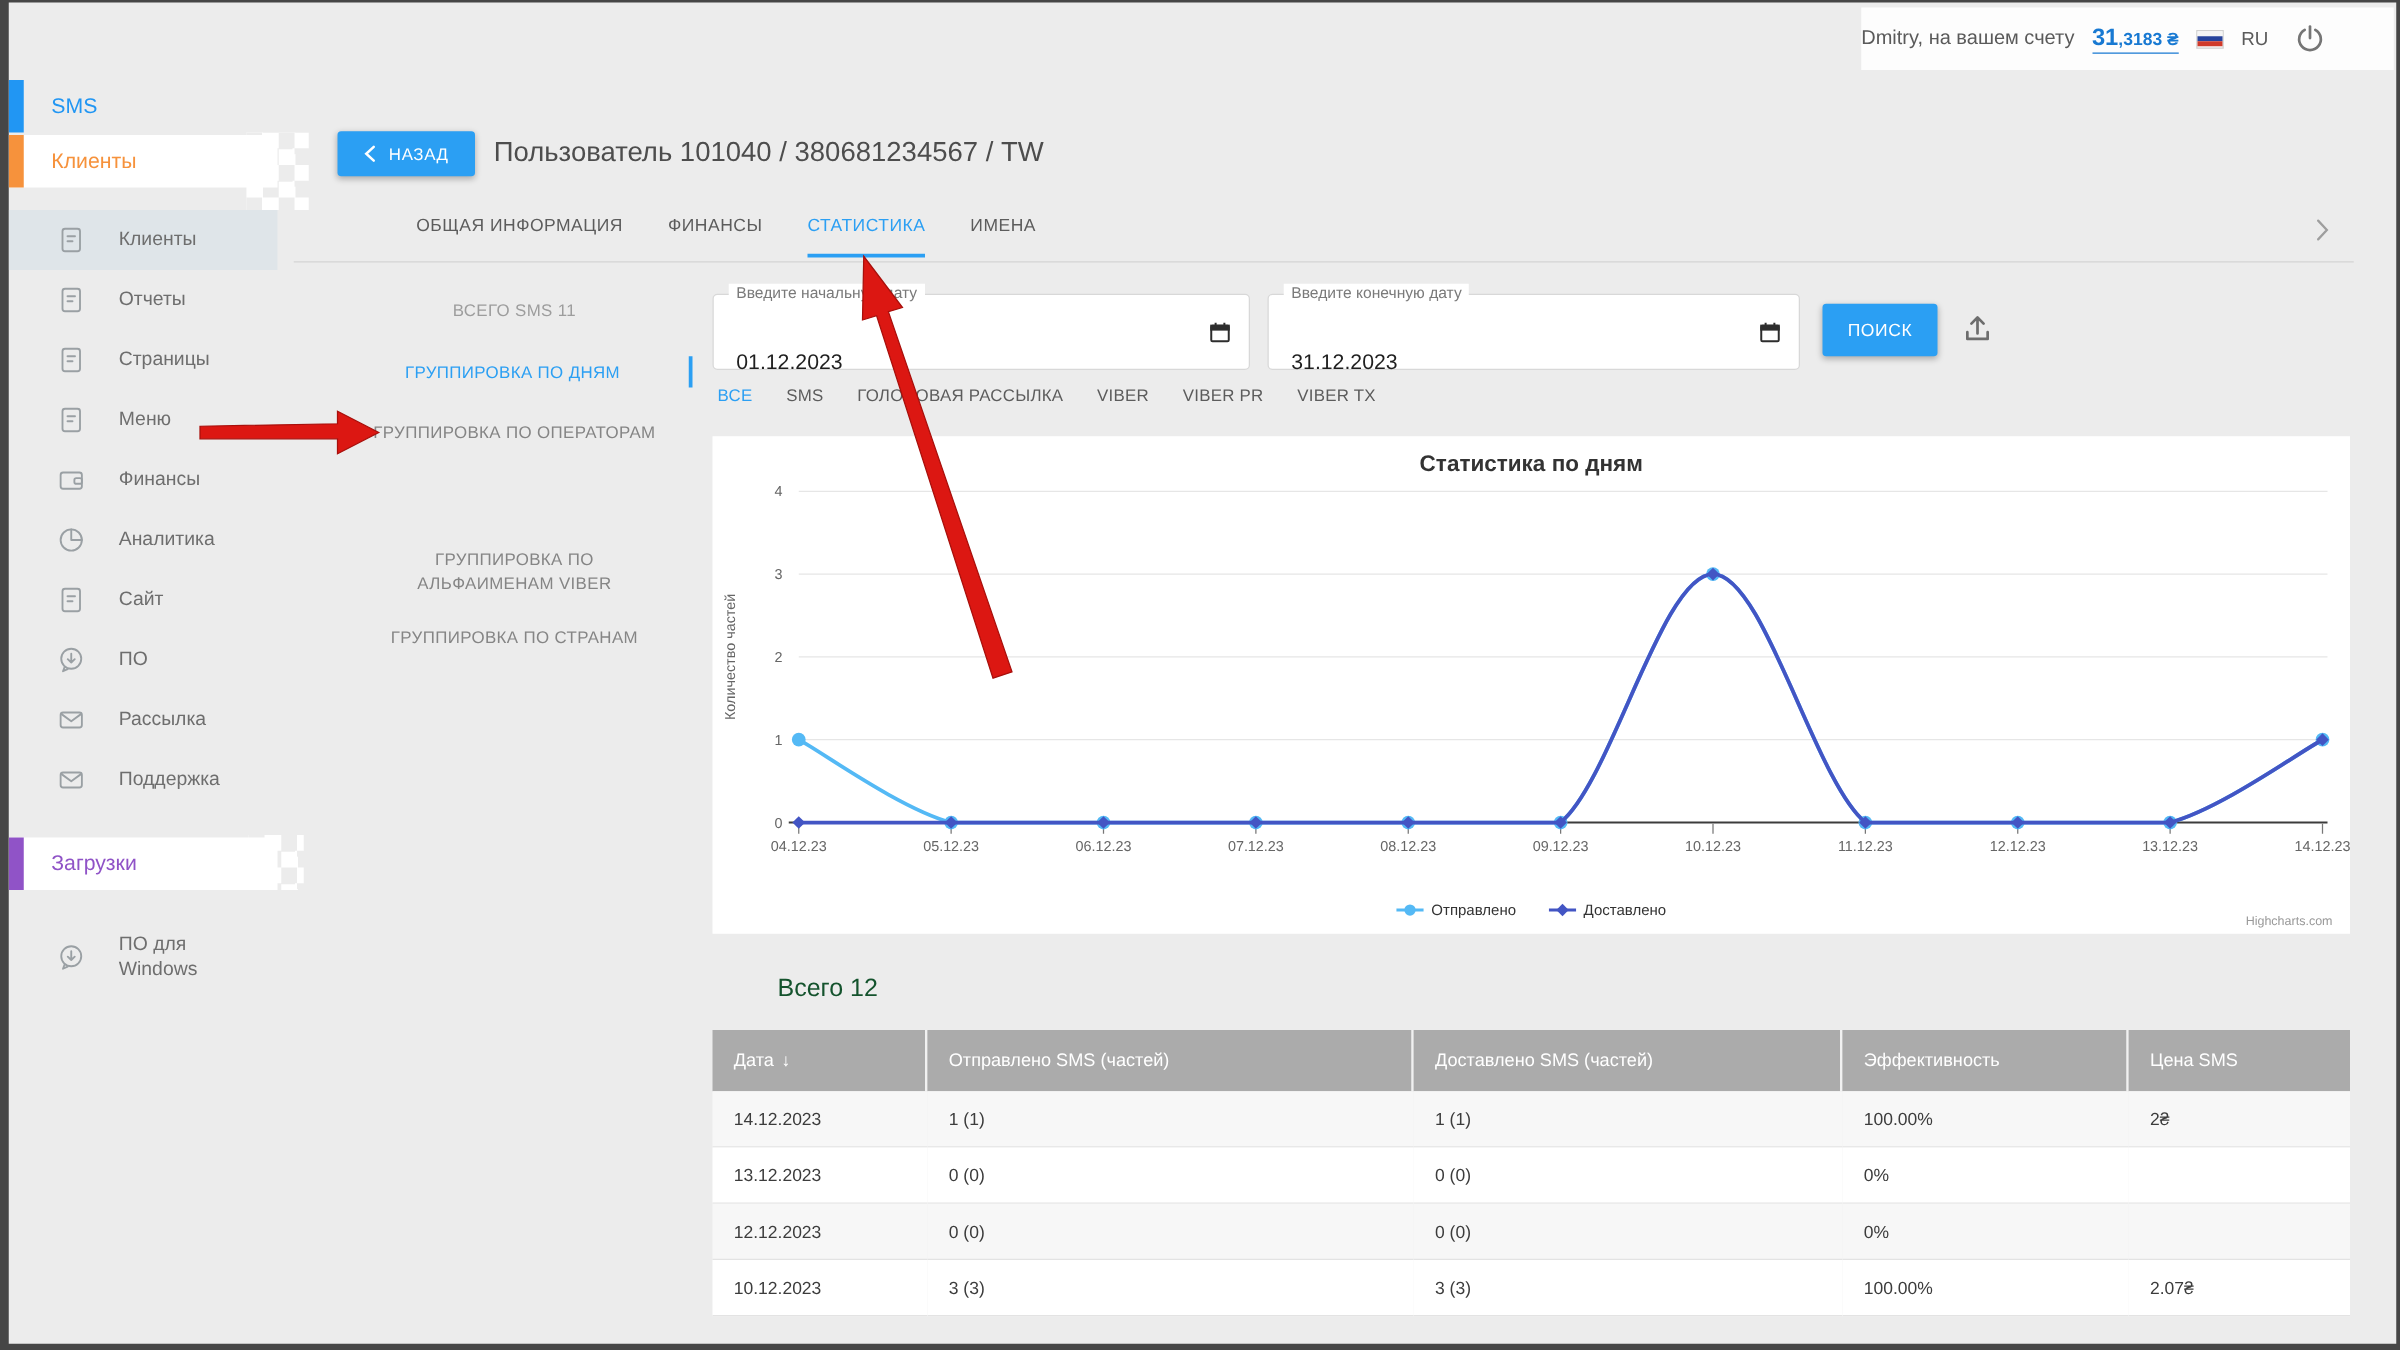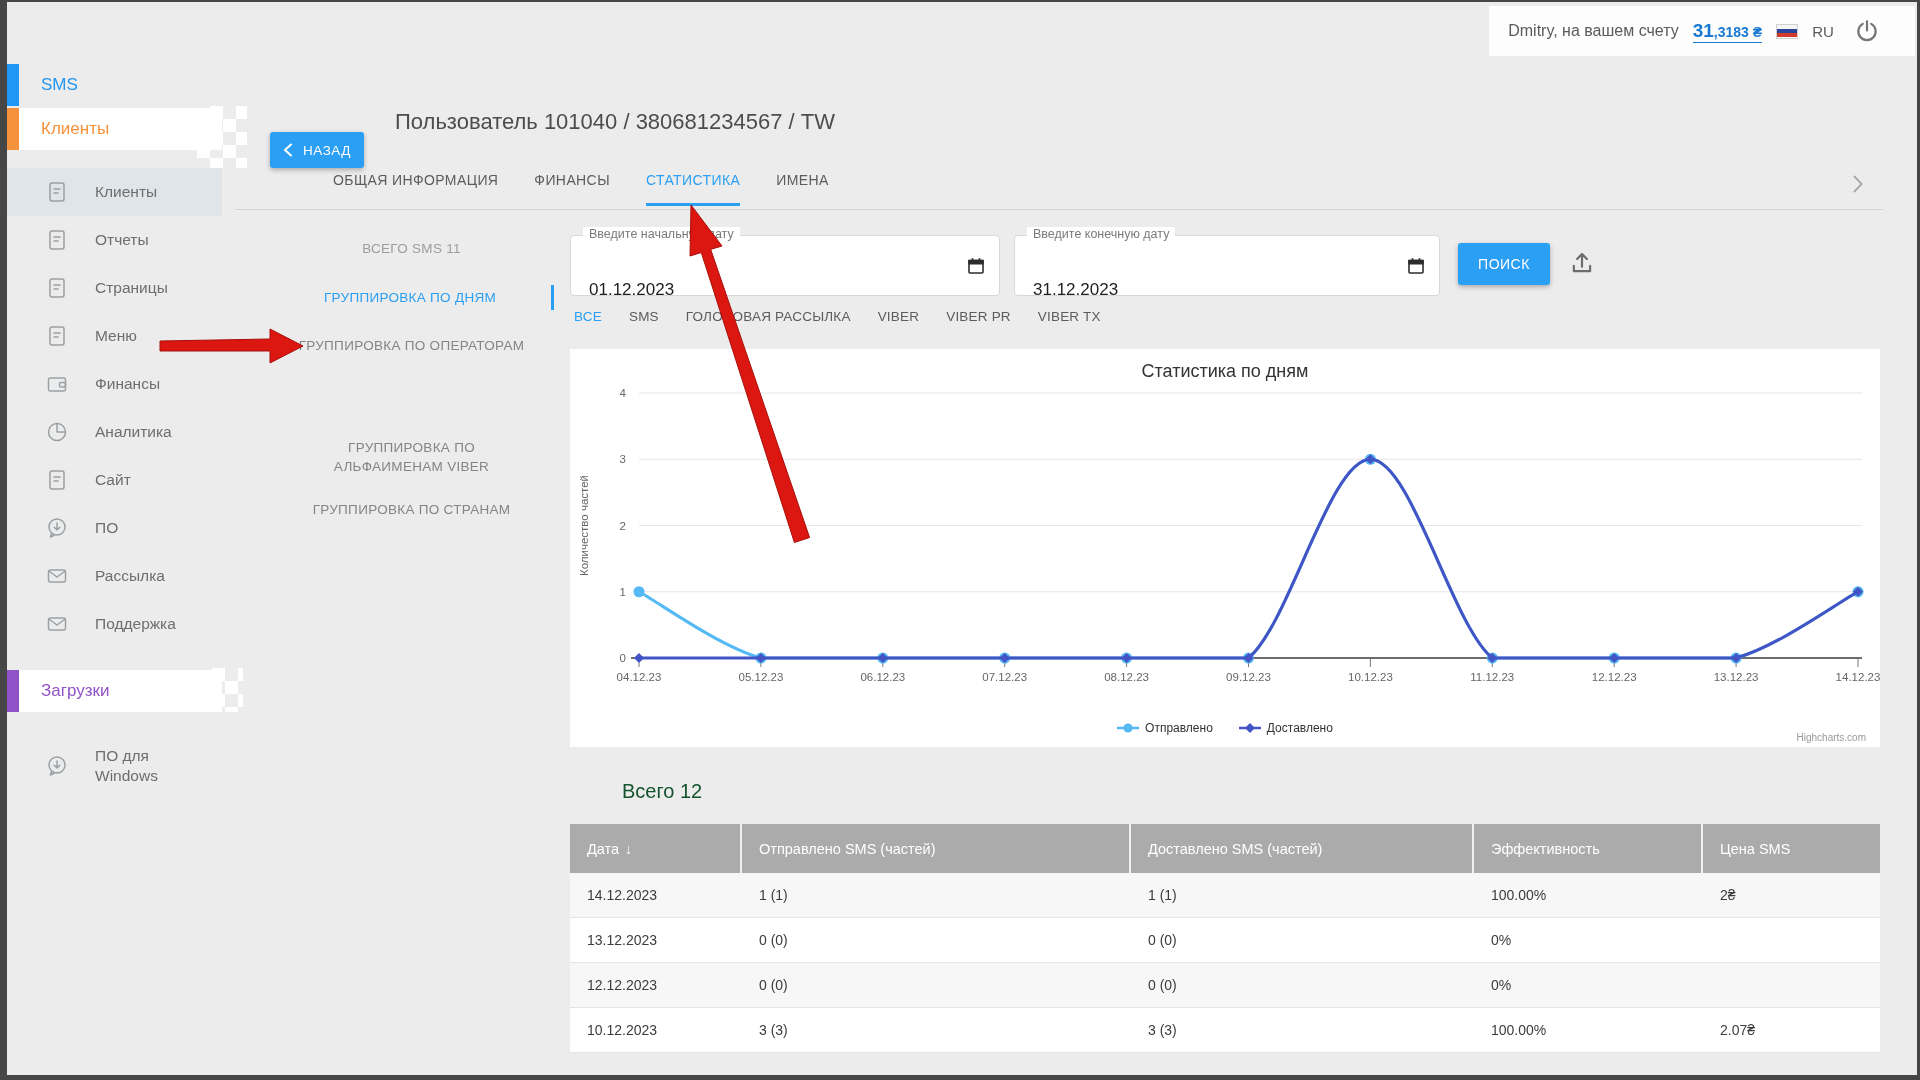--- a/index.html
+++ b/index.html
@@ -16,21 +16,21 @@
   
   .checker {
     position:absolute;
     background-image: conic-gradient(#fff 0 90deg, transparent 90deg 180deg, #fff 180deg 270deg, transparent 270deg);
     background-size: 26px 26px;
     pointer-events:none;
   }
 
   
   .topbar-card { position:absolute; left:1482px; top:4px; width:426px; height:50px; background:#fdfdfd;
-    display:flex; align-items:center; justify-content:center; gap:14px; padding-right:16px; }
+    display:flex; align-items:center; justify-content:flex-start; gap:14px; padding-right:16px; }
   .account-text { font-size:16px; color:#5a5a5a; }
   .balance-link { color:#1879d2; font-weight:bold; border-bottom:1.5px solid #1879d2; cursor:pointer; white-space:nowrap; }
   .balance-main { font-size:19px; }
   .balance-frac { font-size:14px; }
   .flag { width:22px; height:15px; border:1px solid #cfcfcf; display:flex; flex-direction:column; }
   .flag div { flex:1; }
   .flag .w { background:#f5f5f5; } .flag .b { background:#27439c; } .flag .r { background:#d03a2b; }
   .lang-label { font-size:15px; color:#5a5a5a; }
   .power-btn { margin-left:6px; cursor:pointer; display:flex; align-items:center; }
 
@@ -52,24 +52,24 @@
   .menu-item { height:48px; display:flex; align-items:center; cursor:pointer; }
   .menu-item .mi-icon { width:26px; margin-left:38px; display:flex; align-items:center; }
   .menu-item .mi-label { margin-left:24px; font-size:15.5px; color:#6e6e6e; }
   .menu-item.active { background:#dfe5e9; }
   .menu2 { position:absolute; left:0; top:732px; width:215px; }
   .menu2 .mi-label { line-height:20px; width:92px; }
 
   .icon-stroke { stroke:#9aa0a4; fill:none; stroke-width:1.5; stroke-linecap:round; stroke-linejoin:round; }
 
   
-  .back-btn { position:absolute; left:263px; top:103px; width:94px; height:36px; background:#2b9ff3;
+  .back-btn { position:absolute; left:263px; top:103px; width:110px; height:36px; background:#2b9ff3;
     border:none; border-radius:3px; color:#fff; font-size:13.5px; letter-spacing:.5px;
     display:flex; align-items:center; justify-content:center; gap:10px; cursor:pointer;
-    box-shadow:0 2px 5px rgba(0,0,0,.28); font-family:inherit;margin-top:27px; }
+    box-shadow:0 2px 5px rgba(0,0,0,.28); font-family:inherit; }
   .page-title { position:absolute; left:388px; top:107px; font-size:22px; color:#4d4d4d; }
 
   
   .tabs { position:absolute; left:326px; top:170px; display:flex; gap:36px; }
   .tab { font-size:14px; letter-spacing:.4px; color:#5c5c5c; padding-bottom:15px; cursor:pointer; }
   .tab.active { color:#2b9ff3; border-bottom:3px solid #2b9ff3; }
   .tabs-divider { position:absolute; left:228px; top:207px; width:1648px; height:1px; background:#d4d4d4; }
   .tabs-more { position:absolute; left:1845px; top:172px; cursor:pointer; }
 
   
@@ -99,21 +99,21 @@
     box-shadow:0 2px 5px rgba(0,0,0,.28); font-family:inherit; }
   .export-btn { position:absolute; left:1562px; top:248px; cursor:pointer; }
 
   .channels { position:absolute; left:567px; top:307px; display:flex; gap:27px; }
   .channel { font-size:13.5px; letter-spacing:.2px; color:#5c5c5c; cursor:pointer; }
   .channel.active { color:#2b9ff3; }
 
   
   .chart-card { position:absolute; left:563px; top:347px; width:1310px; height:398px; background:#fff; }
   .chart-title { position:absolute; left:0; top:12px; width:100%; text-align:center;
-    font-size:18px; font-weight:normal; color:#333; }
+    font-size:18px; font-weight:bold; color:#333; }
   .chart-legend { position:absolute; left:0; bottom:12px; width:100%; display:flex;
     justify-content:center; gap:26px; }
   .legend-item { display:flex; align-items:center; gap:6px; font-size:12px; color:#333; cursor:pointer; }
   .chart-credit { position:absolute; right:14px; bottom:4px; font-size:10px; color:#999; cursor:pointer; }
 
   
   .total-label { position:absolute; left:575px; top:778px; font-size:20px; color:#14532d;margin-left:40px; }
   .stats-table { position:absolute; left:563px; top:822px; width:1310px; border-collapse:separate;
     border-spacing:0; font-size:14px; color:#3c3c3c; }
   .stats-table th { background:#ababab; color:#fff; font-weight:normal; font-size:14.5px;

